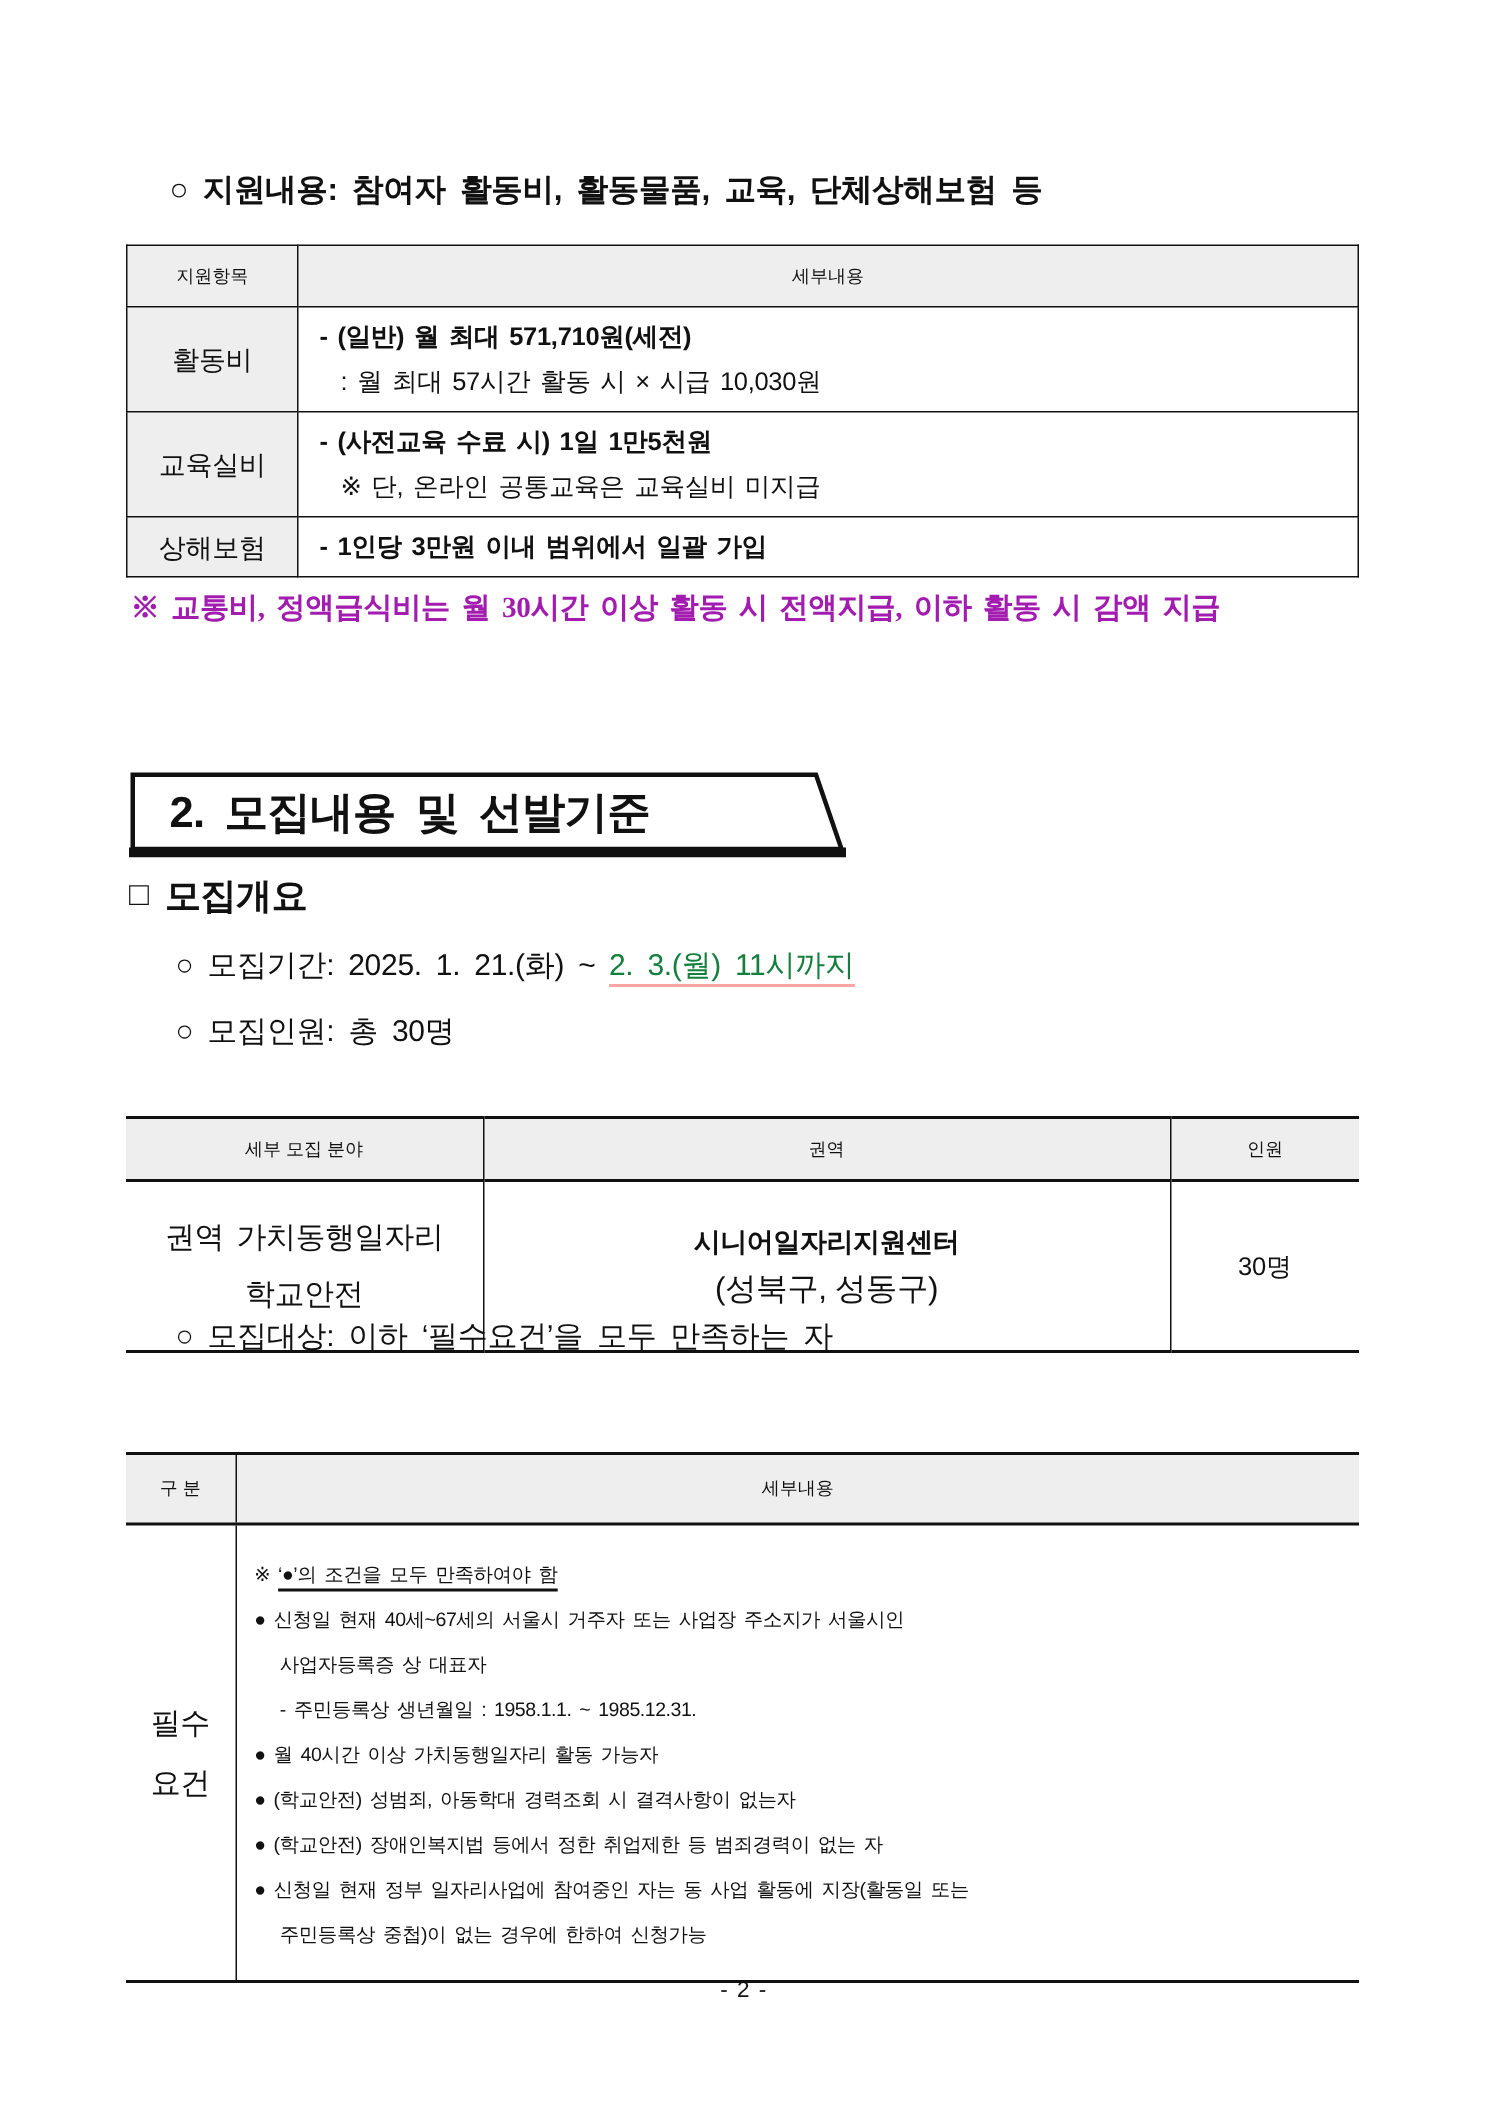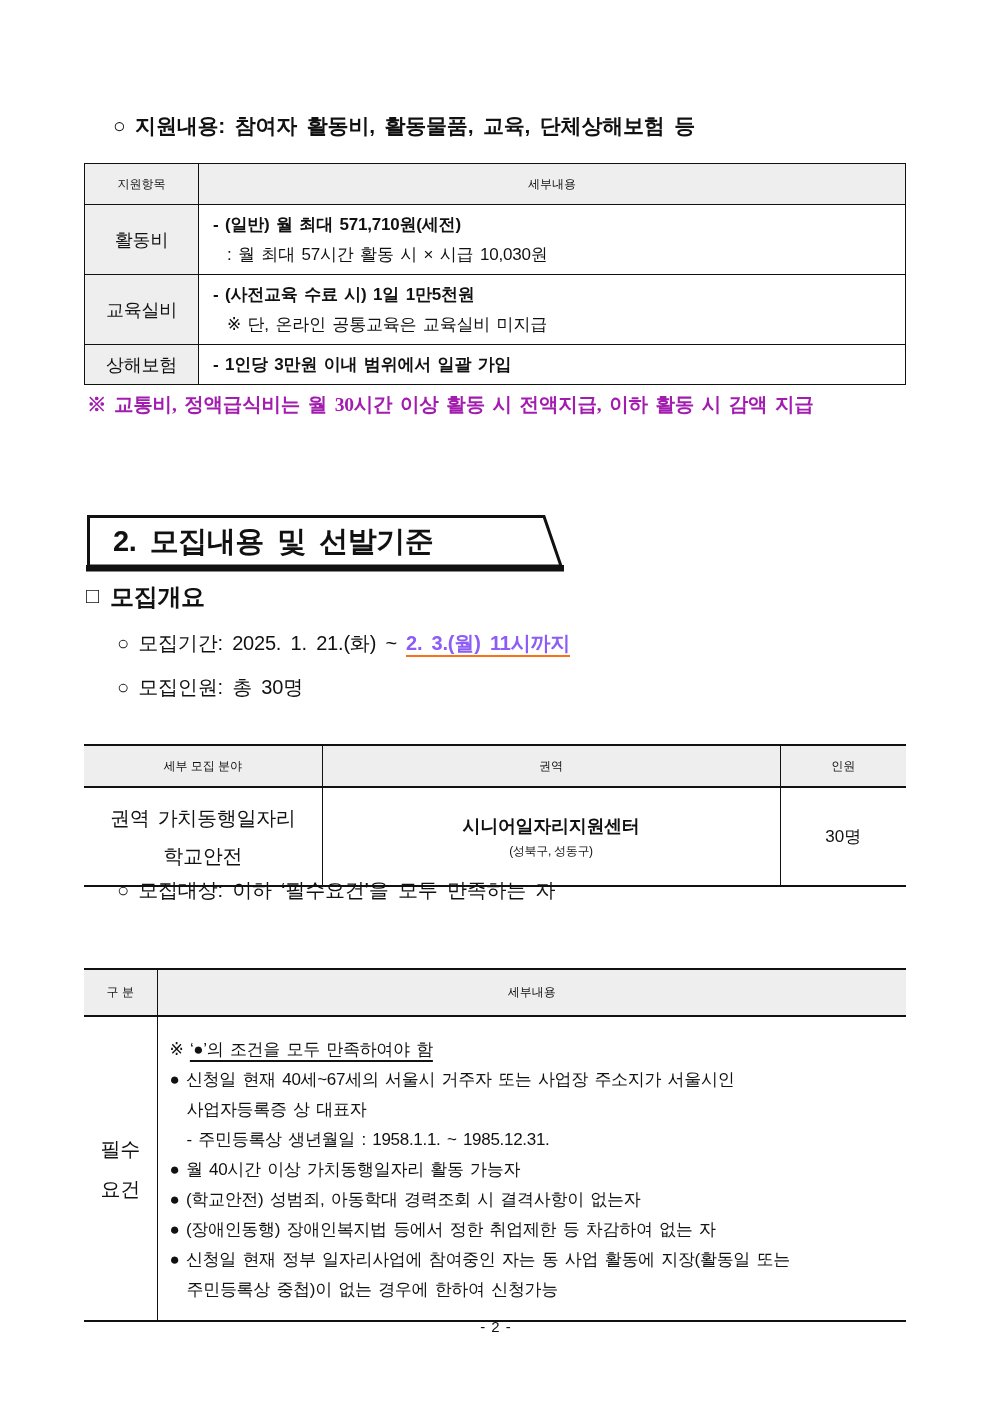--- a/index.html
+++ b/index.html
@@ -3,21 +3,21 @@
 <meta charset="utf-8">
 <style>
   html,body{margin:0;padding:0;background:#ffffff;}
   .page{
     position:relative;width:992px;height:1403px;background:#ffffff;overflow:hidden;
     font-family:"Liberation Sans","DejaVu Sans",sans-serif;color:#111;
   }
   
   .h-circle{position:absolute;left:113px;top:112px;font-size:21px;font-weight:600;word-spacing:4px;letter-spacing:-0.2px;}
   .list-line{position:absolute;left:117px;font-size:20px;font-weight:500;word-spacing:4px;letter-spacing:-0.2px;}
-  .deadline{color:#8b5cf6;border-bottom:2px solid #f97316;padding-bottom:1px;margin-left:9px;font-weight:bold;}
+  .deadline{color:#15803d;border-bottom:2px solid #fca5a5;padding-bottom:1px;margin-left:9px;}
   
   .tbl{border-collapse:collapse;table-layout:fixed;position:absolute;left:84px;width:822px;}
   .tbl-closed{top:163px;}
   .tbl-closed th,.tbl-closed td{border:1.5px solid #111;box-sizing:border-box;}
   .tbl th{background:#eeeeee;font-weight:500;font-size:12px;text-align:center;padding:0;}
   .row-label{background:#eeeeee;font-weight:500;font-size:18px;text-align:center;letter-spacing:-0.2px;}
   .detail-cell{font-size:17px;text-align:left;vertical-align:middle;padding:8px 10px 8px 14px;letter-spacing:-0.2px;word-spacing:2px;}
   .detail-line1{font-weight:700;}
   .detail-line2{font-weight:400;padding-left:14px;margin-top:7px;}
   
@@ -32,26 +32,26 @@
   .sq-marker{font-weight:400;font-size:22px;margin-right:11px;position:relative;top:-2px;}
   
   .tbl-open th{border-top:2px solid #111;border-bottom:2px solid #111;box-sizing:border-box;}
   .tbl-open td{border-bottom:2px solid #111;box-sizing:border-box;background:#fff;}
   .tbl-open th:not(:first-child),.tbl-open td:not(:first-child){border-left:1.5px solid #111;}
   .tbl-field{top:744px;}
   .field-cell1{font-size:20px;text-align:center;vertical-align:middle;letter-spacing:-0.3px;word-spacing:3px;}
   .field-cell1 div{line-height:38px;}
   .field-cell2{text-align:center;vertical-align:middle;}
   .region1{font-size:18px;font-weight:700;letter-spacing:-0.3px;}
-  .region2{font-size:12px;margin-top:5px;letter-spacing:-0.3px;}
+  .region2{font-size:21px;margin-top:5px;letter-spacing:-0.3px;}
   .field-cell3{font-size:17px;text-align:center;vertical-align:middle;}
   .tbl-req{top:920px;margin-top:48px;}
   .req-label{font-size:20px;text-align:center;vertical-align:middle;font-weight:500;letter-spacing:-0.3px;}
   .req-label div{line-height:40px;}
-  .req-cell{vertical-align:top;padding:18px 10px 4px 12px;font-size:17px;letter-spacing:-0.3px;word-spacing:2px;}
+  .req-cell{vertical-align:top;padding:18px 10px 4px 12px;font-size:13px;letter-spacing:-0.3px;word-spacing:2px;}
   .req-line{line-height:30px;}
   .req-line.cont{padding-left:17px;}
   .req-line.dash{padding-left:17px;}
   .u{ text-decoration:underline;text-underline-offset:5px;text-decoration-thickness:1.5px;}
   
   .pagenum{position:absolute;left:0;top:1318px;width:100%;text-align:center;font-size:15px;letter-spacing:1px;}
 </style>
 </head>
 <body>
 
@@ -116,21 +116,21 @@
         <col style="width:238px">
         <col style="width:458px">
         <col>
       </colgroup>
     <tbody>
         <tr style="height:42px">
       <th>세부 모집 분야</th>
       <th>권역</th>
       <th>인원</th>
     </tr>
-    <tr style="height:99px">
+    <tr style="height:114px">
       <td class="field-cell1">
         <div>권역 가치동행일자리</div>
         <div>학교안전</div>
       </td>
       <td class="field-cell2">
         <div class="region1">시니어일자리지원센터</div>
         <div class="region2">(성북구, 성동구)</div>
       </td>
       <td class="field-cell3">30명</td>
     </tr>
@@ -154,21 +154,21 @@
         <div>필수</div>
         <div>요건</div>
       </td>
       <td class="req-cell">
         <div class="req-line"><span>※ </span><span class="u">‘●’의 조건을 모두 만족하여야 함</span></div>
         <div class="req-line">● 신청일 현재 40세~67세의 서울시 거주자 또는 사업장 주소지가 서울시인</div>
         <div class="req-line cont">사업자등록증 상 대표자</div>
         <div class="req-line dash">- 주민등록상 생년월일 : 1958.1.1. ~ 1985.12.31.</div>
         <div class="req-line">● 월 40시간 이상 가치동행일자리 활동 가능자</div>
         <div class="req-line">● (학교안전) 성범죄, 아동학대 경력조회 시 결격사항이 없는자</div>
-        <div class="req-line">● (장애인동행) 장애인복지법 등에서 정한 취업제한 등 차감하여 없는 자</div>
+        <div class="req-line">● (학교안전) 장애인복지법 등에서 정한 취업제한 등 범죄경력이 없는 자</div>
         <div class="req-line">● 신청일 현재 정부 일자리사업에 참여중인 자는 동 사업 활동에 지장(활동일 또는</div>
         <div class="req-line cont">주민등록상 중첩)이 없는 경우에 한하여 신청가능</div>
       </td>
     </tr>
   </tbody>
     </table>
 
   <div class="pagenum">- 2 -</div>
 
 </div>

